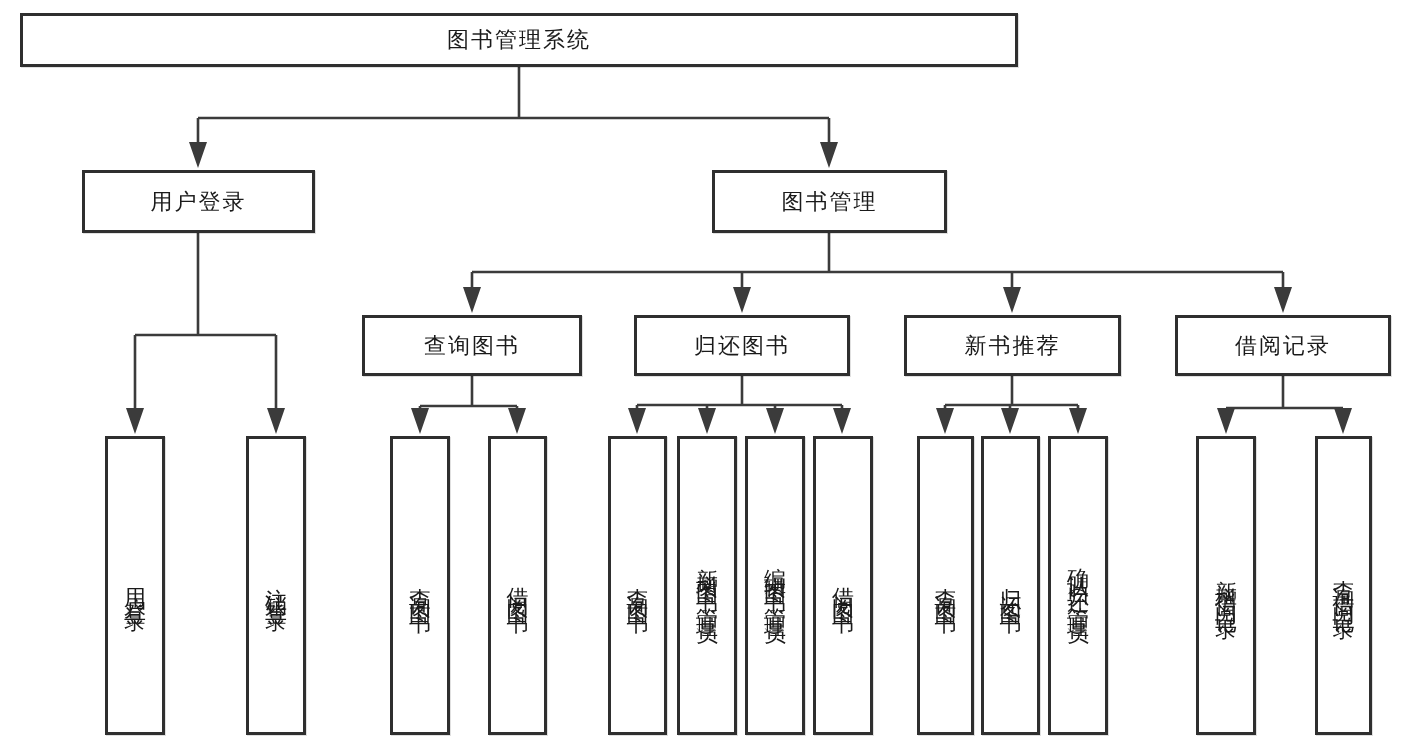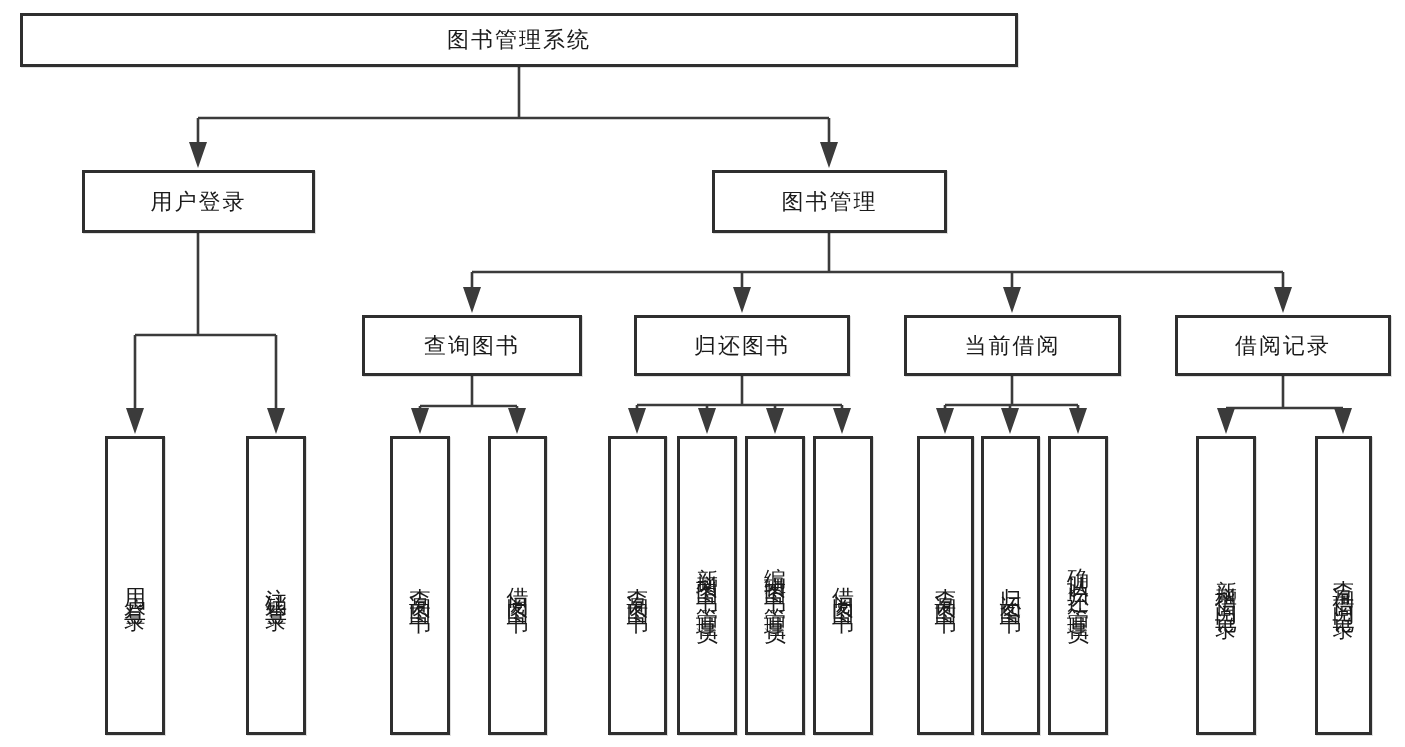--- a/index.html
+++ b/index.html
@@ -79,21 +79,21 @@
       M1217 408 L1235 408 L1226 434 Z  M1334 408 L1352 408 L1343 434 Z"></path>
   </svg>
 
   <div class="box" style="left:20px;top:13px;width:998px;height:54px">图书管理系统</div>
 
   <div class="box" style="left:82px;top:170px;width:233px;height:63px">用户登录</div>
   <div class="box" style="left:712px;top:170px;width:235px;height:63px">图书管理</div>
 
   <div class="box" style="left:362px;top:315px;width:220px;height:61px">查询图书</div>
   <div class="box" style="left:634px;top:315px;width:216px;height:61px">归还图书</div>
-  <div class="box" style="left:904px;top:315px;width:217px;height:61px">当前借阅</div>
+  <div class="box" style="left:904px;top:315px;width:217px;height:61px">新书推荐</div>
   <div class="box" style="left:1175px;top:315px;width:216px;height:61px">借阅记录</div>
 
   <div class="box v" style="left:105px;width:60px">用户登录</div>
   <div class="box v" style="left:246px;width:60px">注销登录</div>
 
   <div class="box v" style="left:390px;width:60px">查询图书</div>
   <div class="box v" style="left:488px;width:59px">借阅图书</div>
 
   <div class="box v" style="left:608px;width:59px">查询图书</div>
   <div class="box v" style="left:677px;width:60px">新增图书（管理员）</div>

